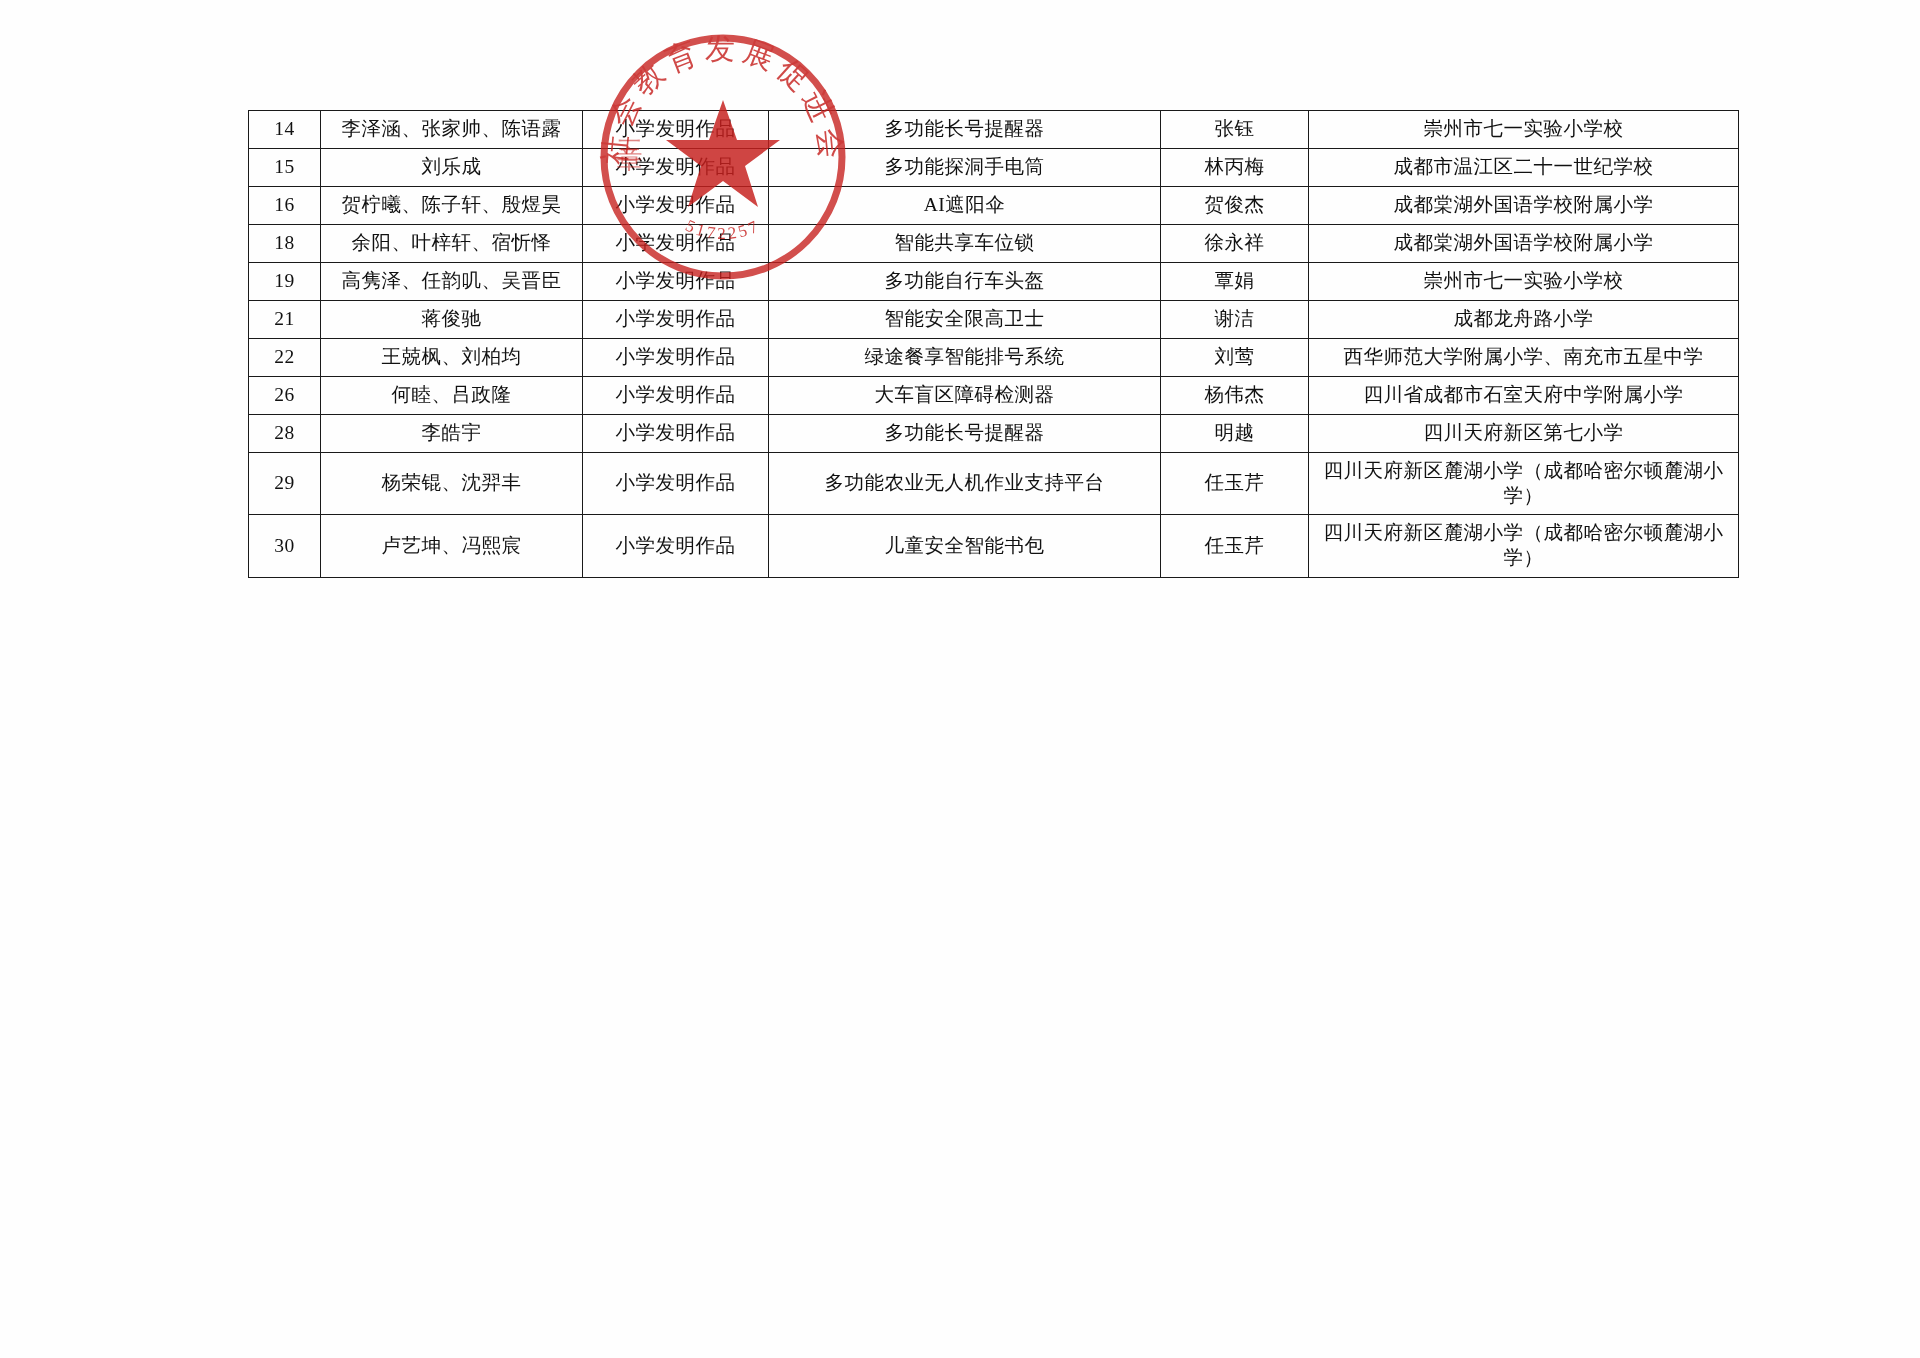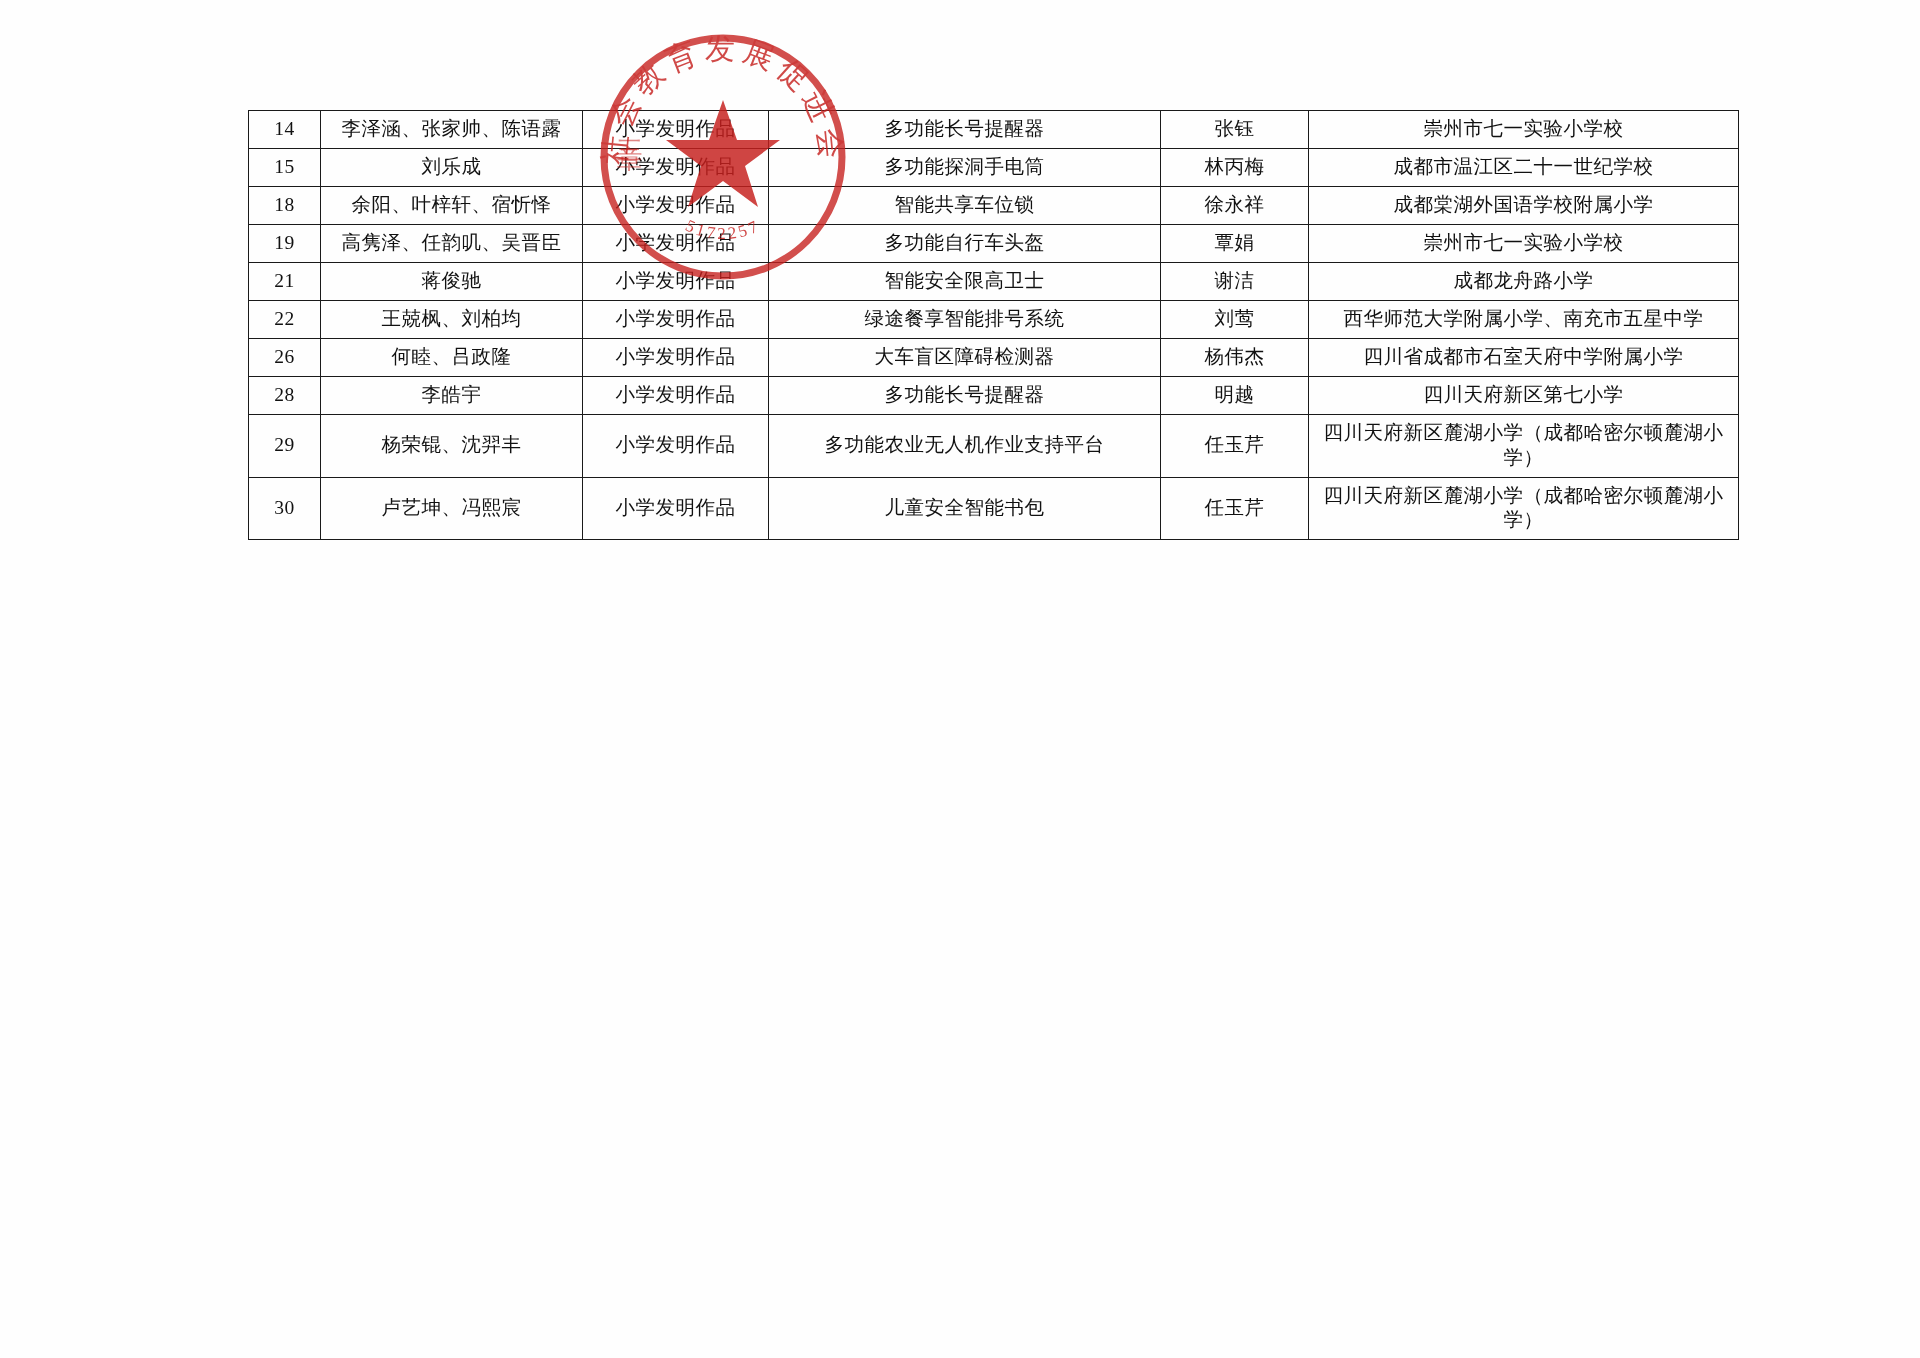--- a/index.html
+++ b/index.html
@@ -110,20 +110,28 @@
 
         <tr>
           <td class="cell-no">15</td>
           <td class="cell-author">刘乐成</td>
           <td class="cell-cat">小学发明作品</td>
           <td class="cell-title">多功能探洞手电筒</td>
           <td class="cell-teacher">林丙梅</td>
           <td class="cell-school">成都市温江区二十一世纪学校</td>
         </tr>
 
+        <tr>
+          <td class="cell-no">16</td>
+          <td class="cell-author">贺柠曦、陈子轩、殷煜昊</td>
+          <td class="cell-cat">小学发明作品</td>
+          <td class="cell-title">AI遮阳伞</td>
+          <td class="cell-teacher">贺俊杰</td>
+          <td class="cell-school">成都棠湖外国语学校附属小学</td>
+        </tr>
 
 
         <tr>
           <td class="cell-no">18</td>
           <td class="cell-author">余阳、叶梓轩、宿忻怿</td>
           <td class="cell-cat">小学发明作品</td>
           <td class="cell-title">智能共享车位锁</td>
           <td class="cell-teacher">徐永祥</td>
           <td class="cell-school">成都棠湖外国语学校附属小学</td>
         </tr>

